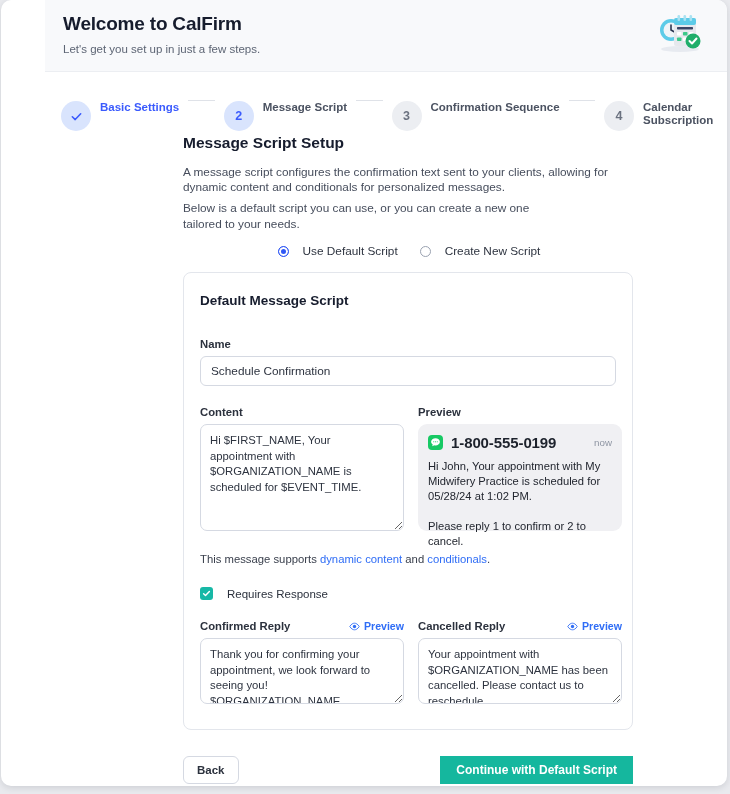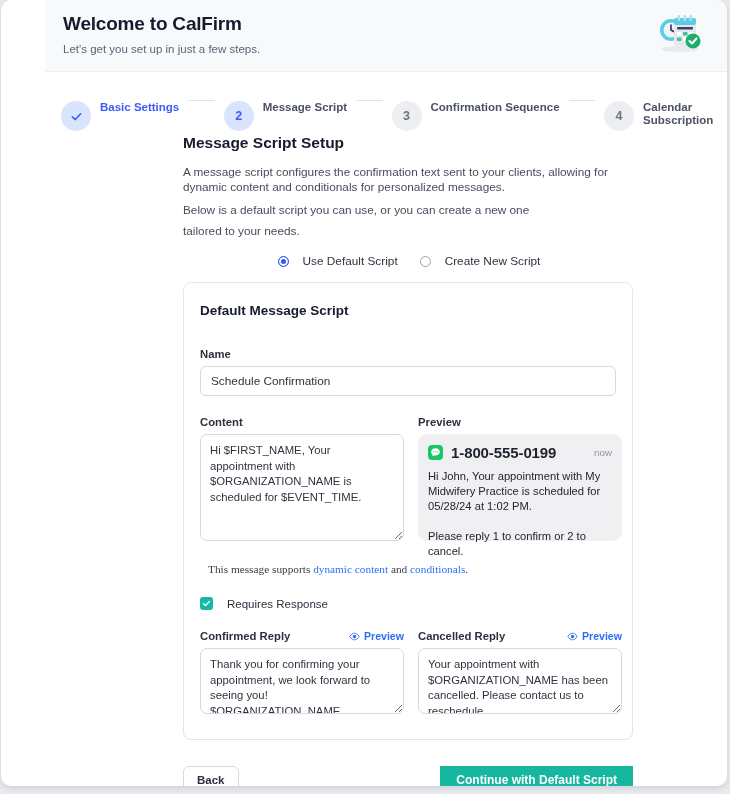--- a/index.html
+++ b/index.html
@@ -135,21 +135,21 @@
   .sec-desc {
     font-size: 11.8px;
     color: #464d5c;
     line-height: 14.5px;
     margin: 0;
     width: 452px;
   }
   .sec-desc2 {
     font-size: 11.8px;
     color: #464d5c;
-    line-height: 21px;
+    line-height: 16px;
     margin: 6px 0 0 0;
   }
 
   
   .radio-row {
     display: flex;
     justify-content: center;
     align-items: center;
     gap: 22px;
     margin: 12px 0 0 0;
@@ -279,22 +279,21 @@
     line-height: 15px;
     color: #22262f;
     white-space: pre-line;
     margin: 0;
   }
 
   
   .supports {
     font-size: 11.3px;
     color: #3a404d;
-    margin: 19px 0 0 8px;
-    font-family: Liberation Serif, serif;
+    margin: 19px 0 0 0;
   }
   .lnk { color: #2f6df6; text-decoration: none; }
 
   
   .cb-row {
     display: flex;
     align-items: center;
     margin: 22px 0 0 0;
   }
   .cb-box {

